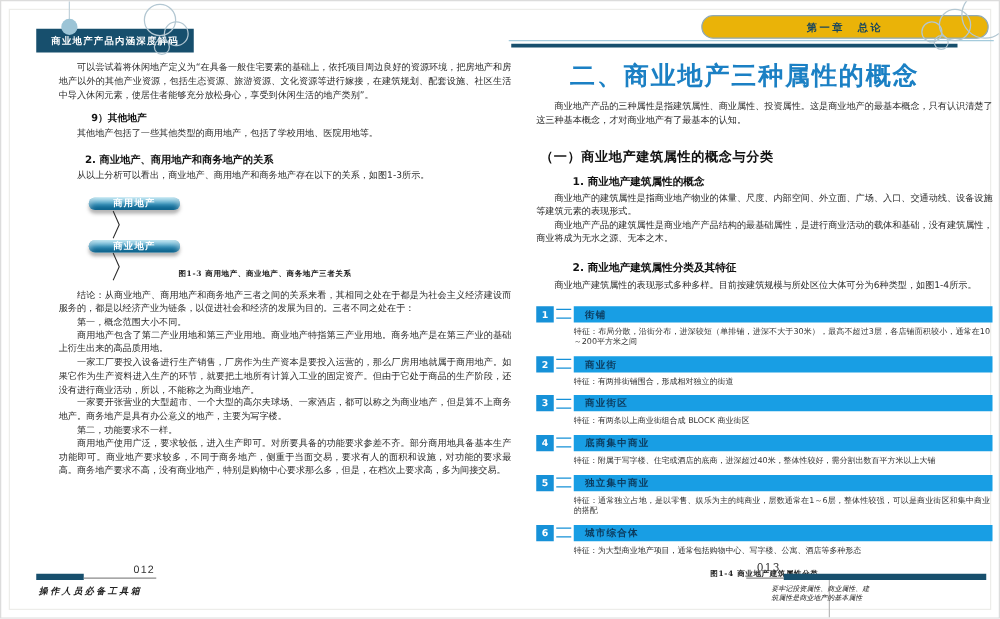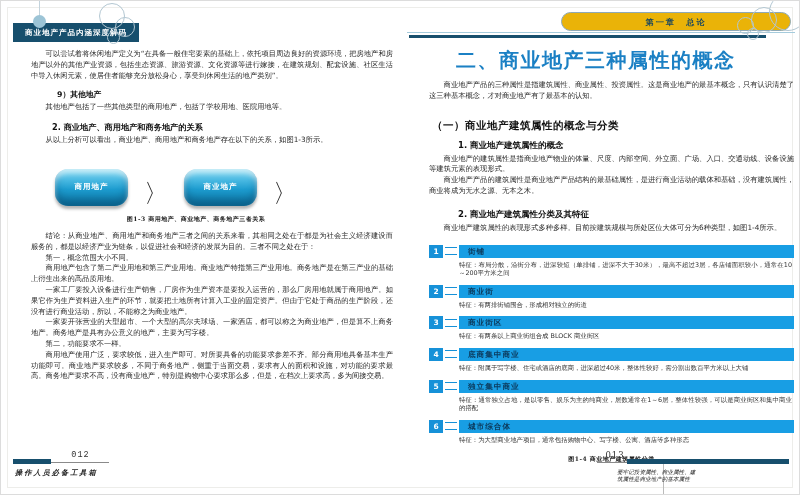--- a/index.html
+++ b/index.html
@@ -6,52 +6,52 @@
   html,body { background:#fff; }
   .canvas {
     position:relative; width:800px; height:495px; background:#ffffff;
     font-family:"DejaVu Sans","Liberation Sans",sans-serif; color:#2a2a2a;
     border:1px solid #dcdcdc; overflow:hidden;
   }
   .inner-frame { position:absolute; left:6px; top:6px; right:6px; bottom:6px;
     border:1px solid #ededea; pointer-events:none; }
 
   
-  .lp { position:absolute; left:0; top:0; width:400px; height:495px; }
+  .lp { position:absolute; left:16px; top:0; width:400px; height:495px; }
   .lp-vline { position:absolute; left:38px; top:0; width:1px; height:23px; background:#c3d3dc; }
   .lp-titlebar { position:absolute; left:12px; top:22px; width:126px; height:19px;
     background:#174f6d; color:#fff; font-size:7.5px; font-weight:bold;
     line-height:19px; text-align:center; letter-spacing:1px; }
   .lp-circle-fill { position:absolute; left:32px; top:14px; width:13px; height:13px;
     border-radius:50%; background:#9cc4d6; }
   .deco-circle { position:absolute; border-radius:50%; border:1px solid #b3c7d2; background:transparent; }
 
   .lp-body { position:absolute; left:30px; top:48px; width:362px; }
   .para { font-size:7.3px; line-height:10.8px; text-align:justify; color:#2a2a2a; }
   .indent { text-indent:2em; }
   .h-sub { font-size:7.8px; font-weight:bold; color:#111; margin:8px 0 2px 26px; }
   .h-rel { font-size:8.2px; font-weight:bold; color:#111; margin:9px 0 2px 21px; }
 
-  .diagram { display:flex; align-items:flex-end; margin:12px 0 0 24px; height:48px; }
+  .diagram { display:flex; align-items:flex-start; margin:12px 0 0 24px; height:48px;flex-direction:column; }
   .d-btn { width:73px; height:37px; border-radius:13px; color:#fff; font-size:7.5px; font-weight:bold;
     display:flex; align-items:center; justify-content:center; letter-spacing:1px;
     background:linear-gradient(180deg,#8edcf2 0%,#49b9e2 30%,#1d9ccf 55%,#0d7cab 100%);
     box-shadow:0 3px 3px rgba(40,40,40,.35), inset 0 4px 5px rgba(255,255,255,.55), inset 0 -7px 8px rgba(6,60,95,.45);
   }
   .d-chev { font-size:24px; color:#2b2b2b; margin:0 16px; font-weight:400;
     transform:scaleY(1.05); line-height:24px; }
   .fig-caption { width:330px; text-align:center; margin-top:9px;
     font-family:"DejaVu Serif","Liberation Serif",serif;
     font-size:6px; font-weight:bold; color:#222; letter-spacing:.5px; }
   .body-paras .para { margin-top:0; }
   .body-paras { margin-top:7px; }
 
   .lp-footbar { position:absolute; left:12px; top:458px; width:38px; height:5px; background:#174f6d; }
-  .lp-pageno { position:absolute; left:52px; top:449px; width:55px; text-align:center;
-    font-family:Liberation Mono, monospace; font-size:8.5px; color:#333; letter-spacing:1px; }
+  .lp-pageno { position:absolute; left:52px; top:449px; width:55px; text-align:right;
+    font-family:Liberation Sans, sans-serif; font-size:8.5px; color:#333; letter-spacing:1px; }
   .lp-pagerule { position:absolute; left:50px; top:461px; width:58px; height:1px; background:#8a8a8a; }
   .lp-series { position:absolute; left:14px; top:467px; font-family:"DejaVu Serif","Liberation Serif",serif;
     font-style:italic; font-size:7.2px; font-weight:bold; color:#222; letter-spacing:2px; }
 
   
   .rp { position:absolute; left:400px; top:0; width:400px; height:495px; }
   .rp-lightline { position:absolute; left:6px; top:31px; width:388px; height:1px; background:#a5cbdc; }
   .rp-darkline { position:absolute; left:8px; top:34px; width:357px; height:3px; background:#174f6d; }
   .rp-pill { position:absolute; left:160px; top:11px; width:230px; height:19px;
     border:1px solid #8fa9b5; border-radius:10px; text-align:center;

